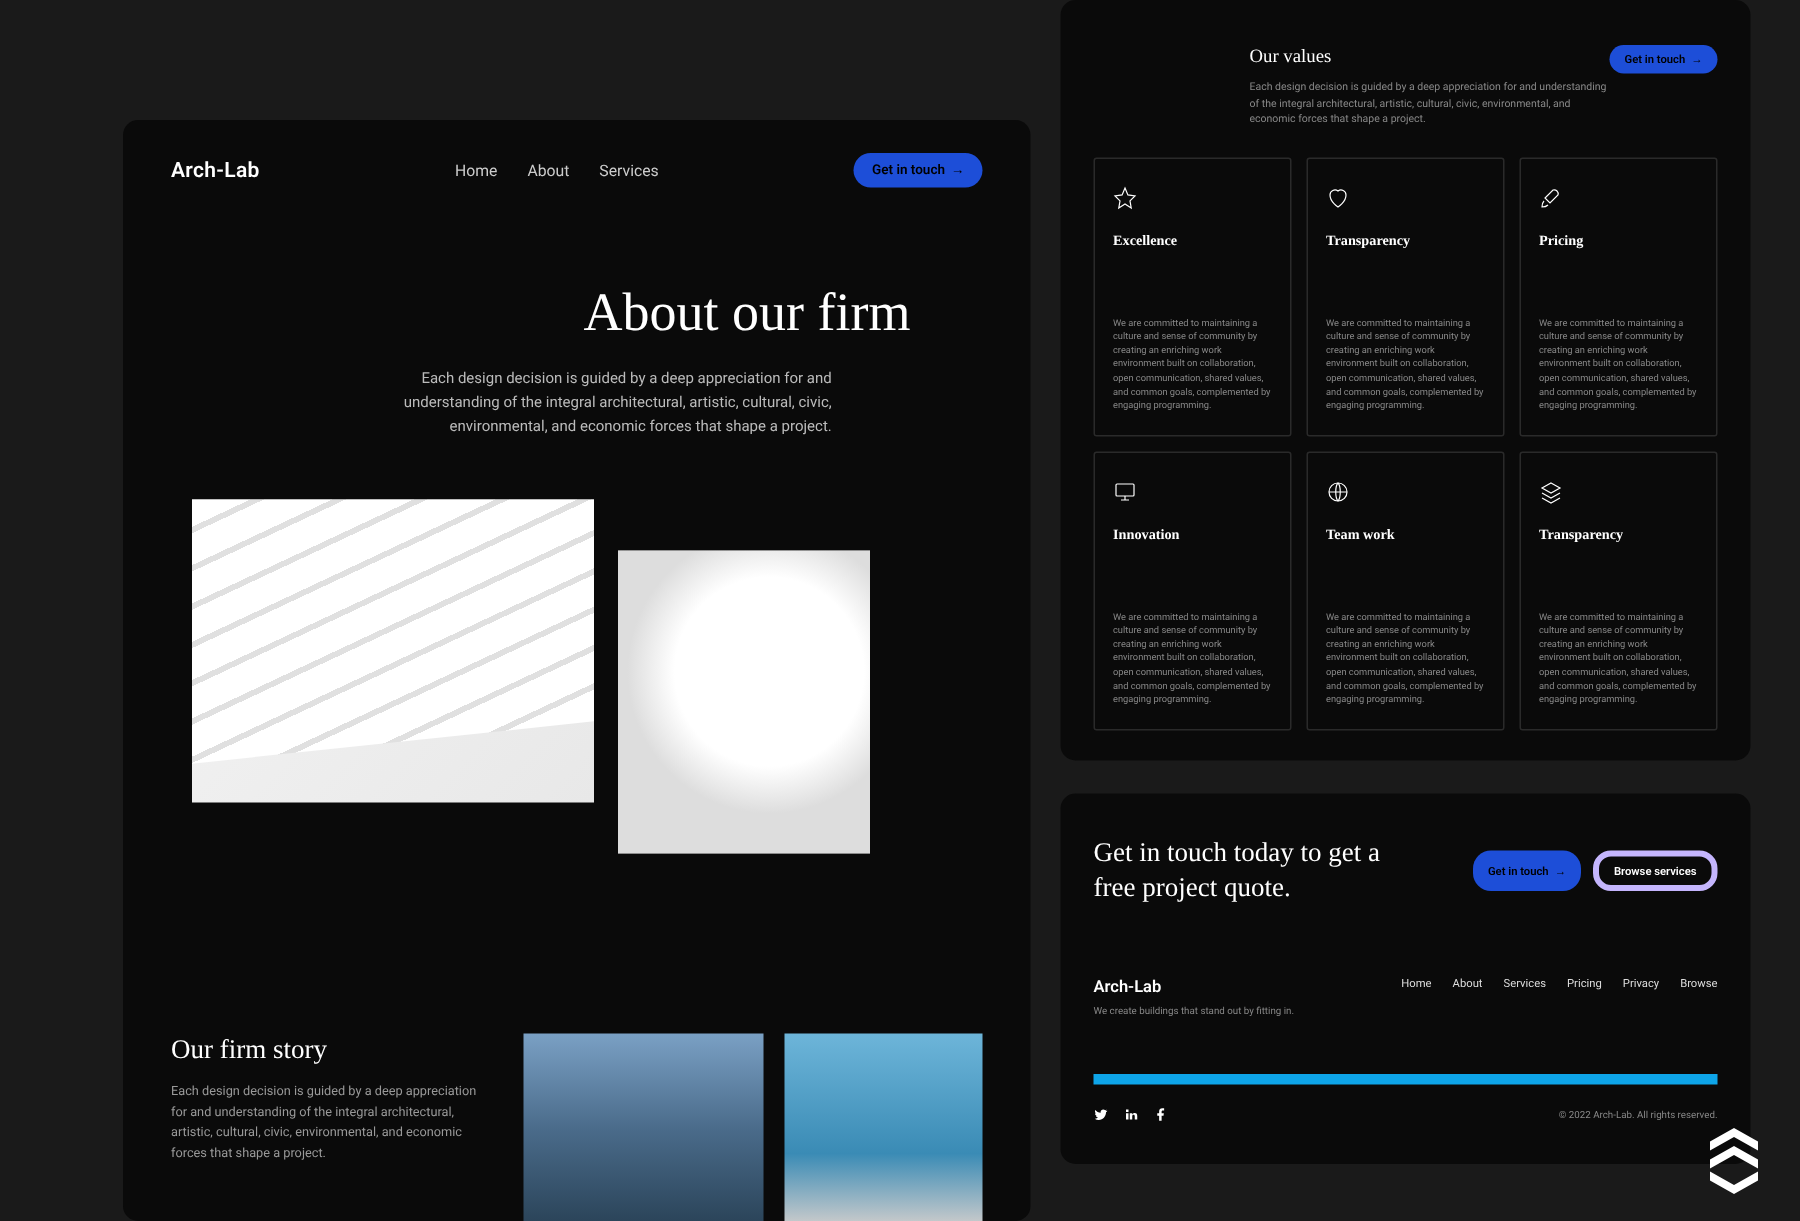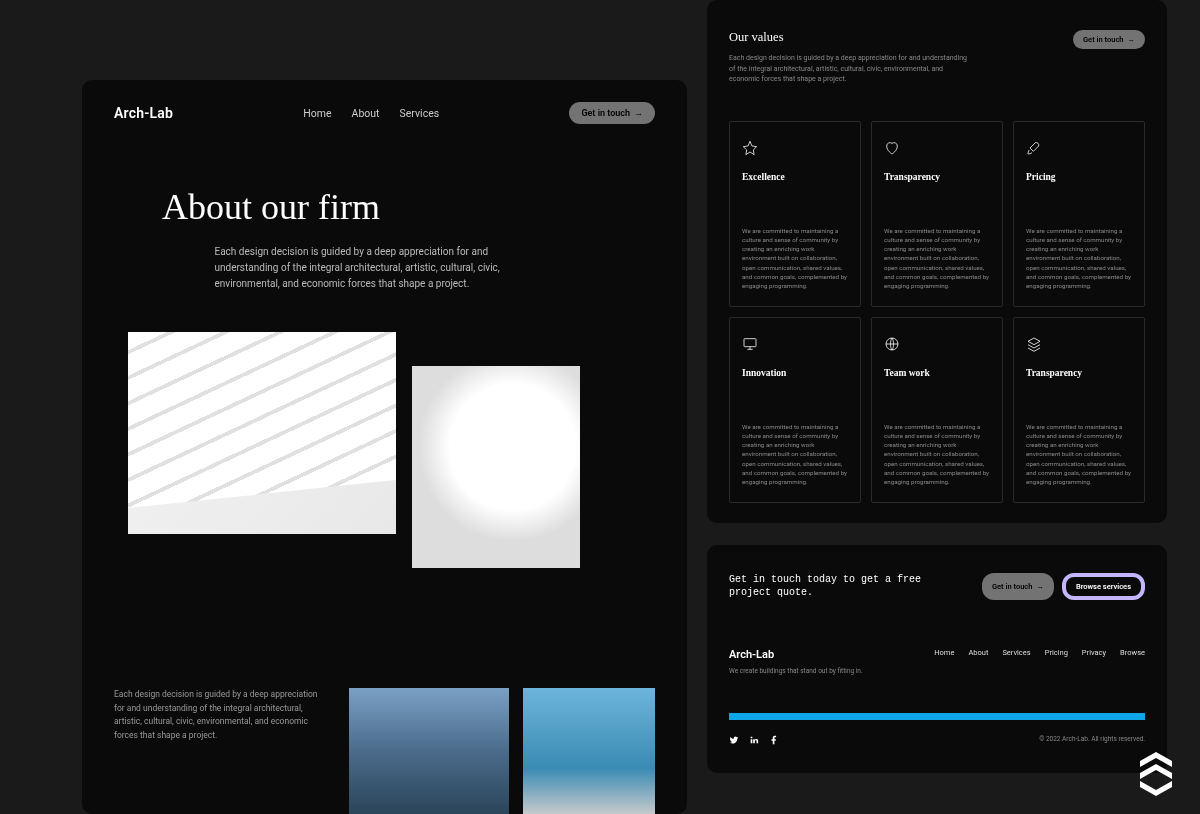--- a/index.html
+++ b/index.html
@@ -43,56 +43,56 @@
 .pl-header {
   display: flex;
   align-items: center;
   justify-content: space-between;
   padding: 22px 32px;
 }
 .brand { font-size: 14px; font-weight: 600; letter-spacing: 0.2px; }
 .pl-nav { display: flex; gap: 20px; font-size: 10.5px; color: #ccc; }
 .pl-nav span { cursor: pointer; }
 .btn-pill {
-  background: #737373; color: #000; font-size: 9px; font-weight: 600;
+  background: #1d4ed8; color: #000; font-size: 9px; font-weight: 600;
   padding: 6px 12px; border-radius: 14px; display: inline-flex; align-items: center; gap: 4px;
   cursor: pointer;
 }
 .btn-pill.outline { background: transparent; color: #fff; border: 4px solid #c4b5fd; }
-.pl-hero { text-align: left; padding: 40px 80px 0; }
+.pl-hero { text-align: right; padding: 40px 80px 0; }
 .pl-hero h1 { font-family: Georgia, "Times New Roman", serif; font-size: 36px; font-weight: 400; margin-bottom: 16px; }
 .pl-hero p { font-size: 10px; color: #bbb; line-height: 1.6; max-width: 340px; margin: 0 auto; }
 .pl-imgs { display: flex; gap: 16px; padding: 40px 46px 0; align-items: flex-start; }
 .img-a { width: 268px; height: 202px; background: linear-gradient(135deg,#f4f4f4,#e8e8e8); position:relative; overflow:hidden;}
 .img-b { width: 168px; height: 202px; background: linear-gradient(160deg,#eaeaea,#d4d4d4); margin-top: 34px; position:relative; overflow:hidden;}
 .img-a::before{content:"";position:absolute;inset:0;background:repeating-linear-gradient(-20deg,#fff 0 20px,#e0e0e0 20px 24px);transform:skewY(-6deg) translateY(-40px);}
 .img-b::before{content:"";position:absolute;inset:0;background:radial-gradient(circle at 60% 40%,#fff 0 40%,#ddd 60%);}
 
 .pl-story { padding: 120px 32px 0; display: flex; gap: 20px; }
 .pl-story-text { width: 220px; }
 .pl-story-text h2 { font-family: Georgia, serif; font-size: 18px; font-weight: 400; margin-bottom: 12px; }
 .pl-story-text p { font-size: 8.5px; color: #999; line-height: 1.6; }
 .pl-story-imgs { display: flex; gap: 14px; }
 .img-c { width: 160px; height: 160px; background: linear-gradient(180deg,#7aa0c4 0%,#4a6b8a 40%,#1a2f3f 100%);}
 .img-d { width: 132px; height: 160px; background: linear-gradient(180deg,#6db5d9 0%,#3a8bb5 50%,#ccc 80%);}
 
 
-.values-head { display: flex; justify-content: space-between; align-items: flex-start; margin-bottom: 36px; }
+.values-head { display: flex; justify-content: flex-end; align-items: flex-start; margin-bottom: 20px; }
 .values-head-left h2 { font-family: Georgia, serif; font-size: 12.5px; font-weight: 400; margin-bottom: 8px; }
 .values-head-left p { font-size: 7px; color: #888; line-height: 1.5; max-width: 240px; }
 .values-grid { display: grid; grid-template-columns: repeat(3, 1fr); gap: 10px; }
 .val-card { border: 1px solid #2a2a2a; padding: 18px 12px 14px; border-radius: 2px; }
 .val-icon { width: 16px; height: 16px; margin-bottom: 16px; }
 .val-icon svg { width: 16px; height: 16px; stroke: #fff; fill: none; stroke-width: 1.2; }
 .val-card h3 { font-family: Georgia, serif; font-size: 9.5px; font-weight: 700; margin-bottom: 8px; }
 .val-card p { font-size: 6.2px; color: #888; line-height: 1.5; margin-top: 45px; }
 
 
 .cta-row { display: flex; justify-content: space-between; align-items: center; margin-bottom: 48px; }
-.cta-row h2 { font-family: Liberation Mono, monospace; font-size: 10px; font-weight: 400; line-height: 1.3; max-width: 200px; }
+.cta-row h2 { font-family: Liberation Serif, serif; font-size: 18px; font-weight: 400; line-height: 1.3; max-width: 200px; }
 .cta-btns { display: flex; gap: 8px; }
 .footer-top { display: flex; justify-content: space-between; align-items: flex-start; margin-bottom: 38px; }
 .footer-brand h3 { font-size: 11px; font-weight: 600; margin-bottom: 6px; }
 .footer-brand p { font-size: 6.5px; color: #888; }
 .footer-nav { display: flex; gap: 14px; font-size: 7.5px; color: #ddd; }
 .footer-nav span { cursor: pointer; }
 .footer-bottom { display: flex; justify-content: space-between; align-items: center; border-top: 7px solid #0ea5e9; padding-top: 10px;}
 .socials { display: flex; gap: 10px; }
 .socials svg { width: 10px; height: 10px; fill: #fff; }
 .copy { font-size: 6.5px; color: #888; }
@@ -122,20 +122,21 @@
     <div class="pl-hero">
       <h1>About our firm</h1>
       <p>Each design decision is guided by a deep appreciation for and understanding of the integral architectural, artistic, cultural, civic, environmental, and economic forces that shape a project.</p>
     </div>
     <div class="pl-imgs">
       <div class="img-a"></div>
       <div class="img-b"></div>
     </div>
     <div class="pl-story">
       <div class="pl-story-text">
+        <h2>Our firm story</h2>
         <p>Each design decision is guided by a deep appreciation for and understanding of the integral architectural, artistic, cultural, civic, environmental, and economic forces that shape a project.</p>
       </div>
       <div class="pl-story-imgs">
         <div class="img-c"></div>
         <div class="img-d"></div>
       </div>
     </div>
   </div>
 
   <div class="panel-right-wrap">

